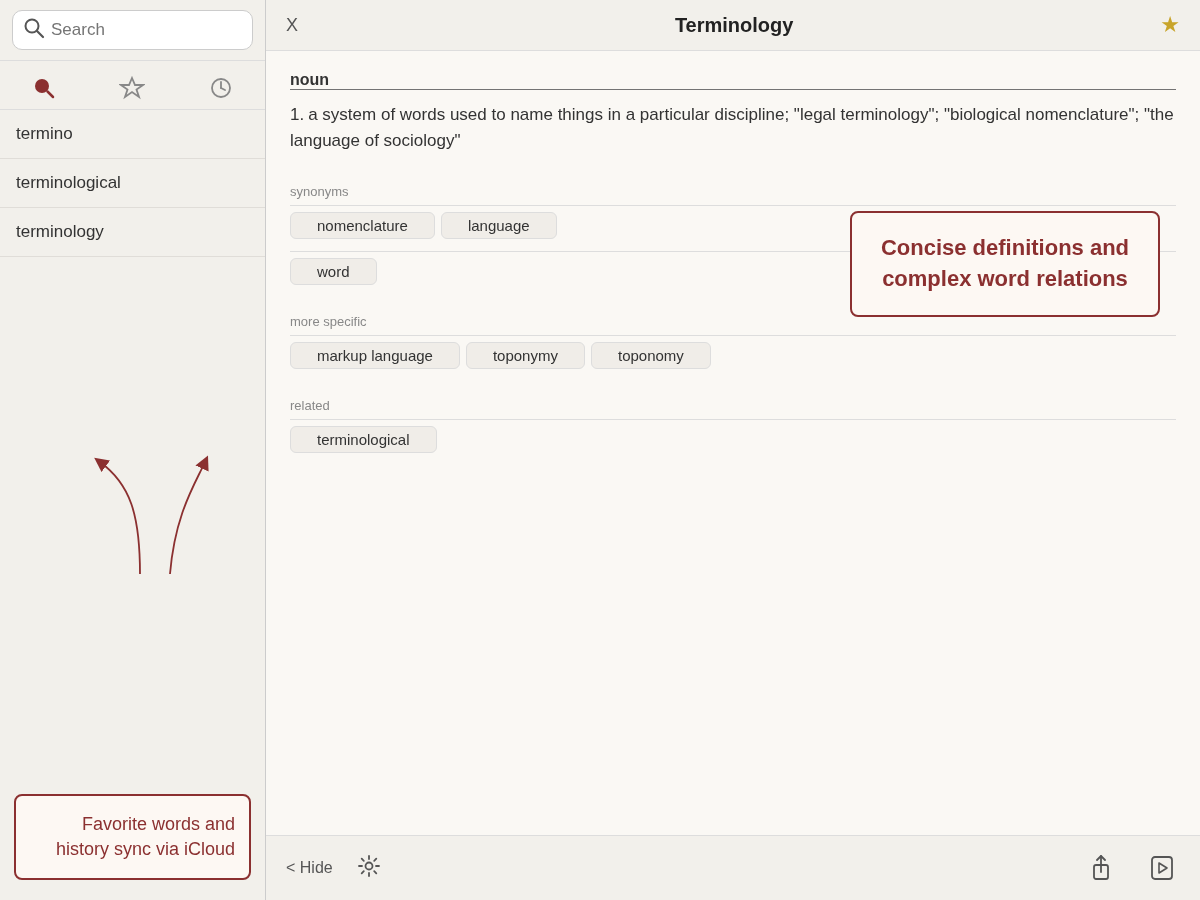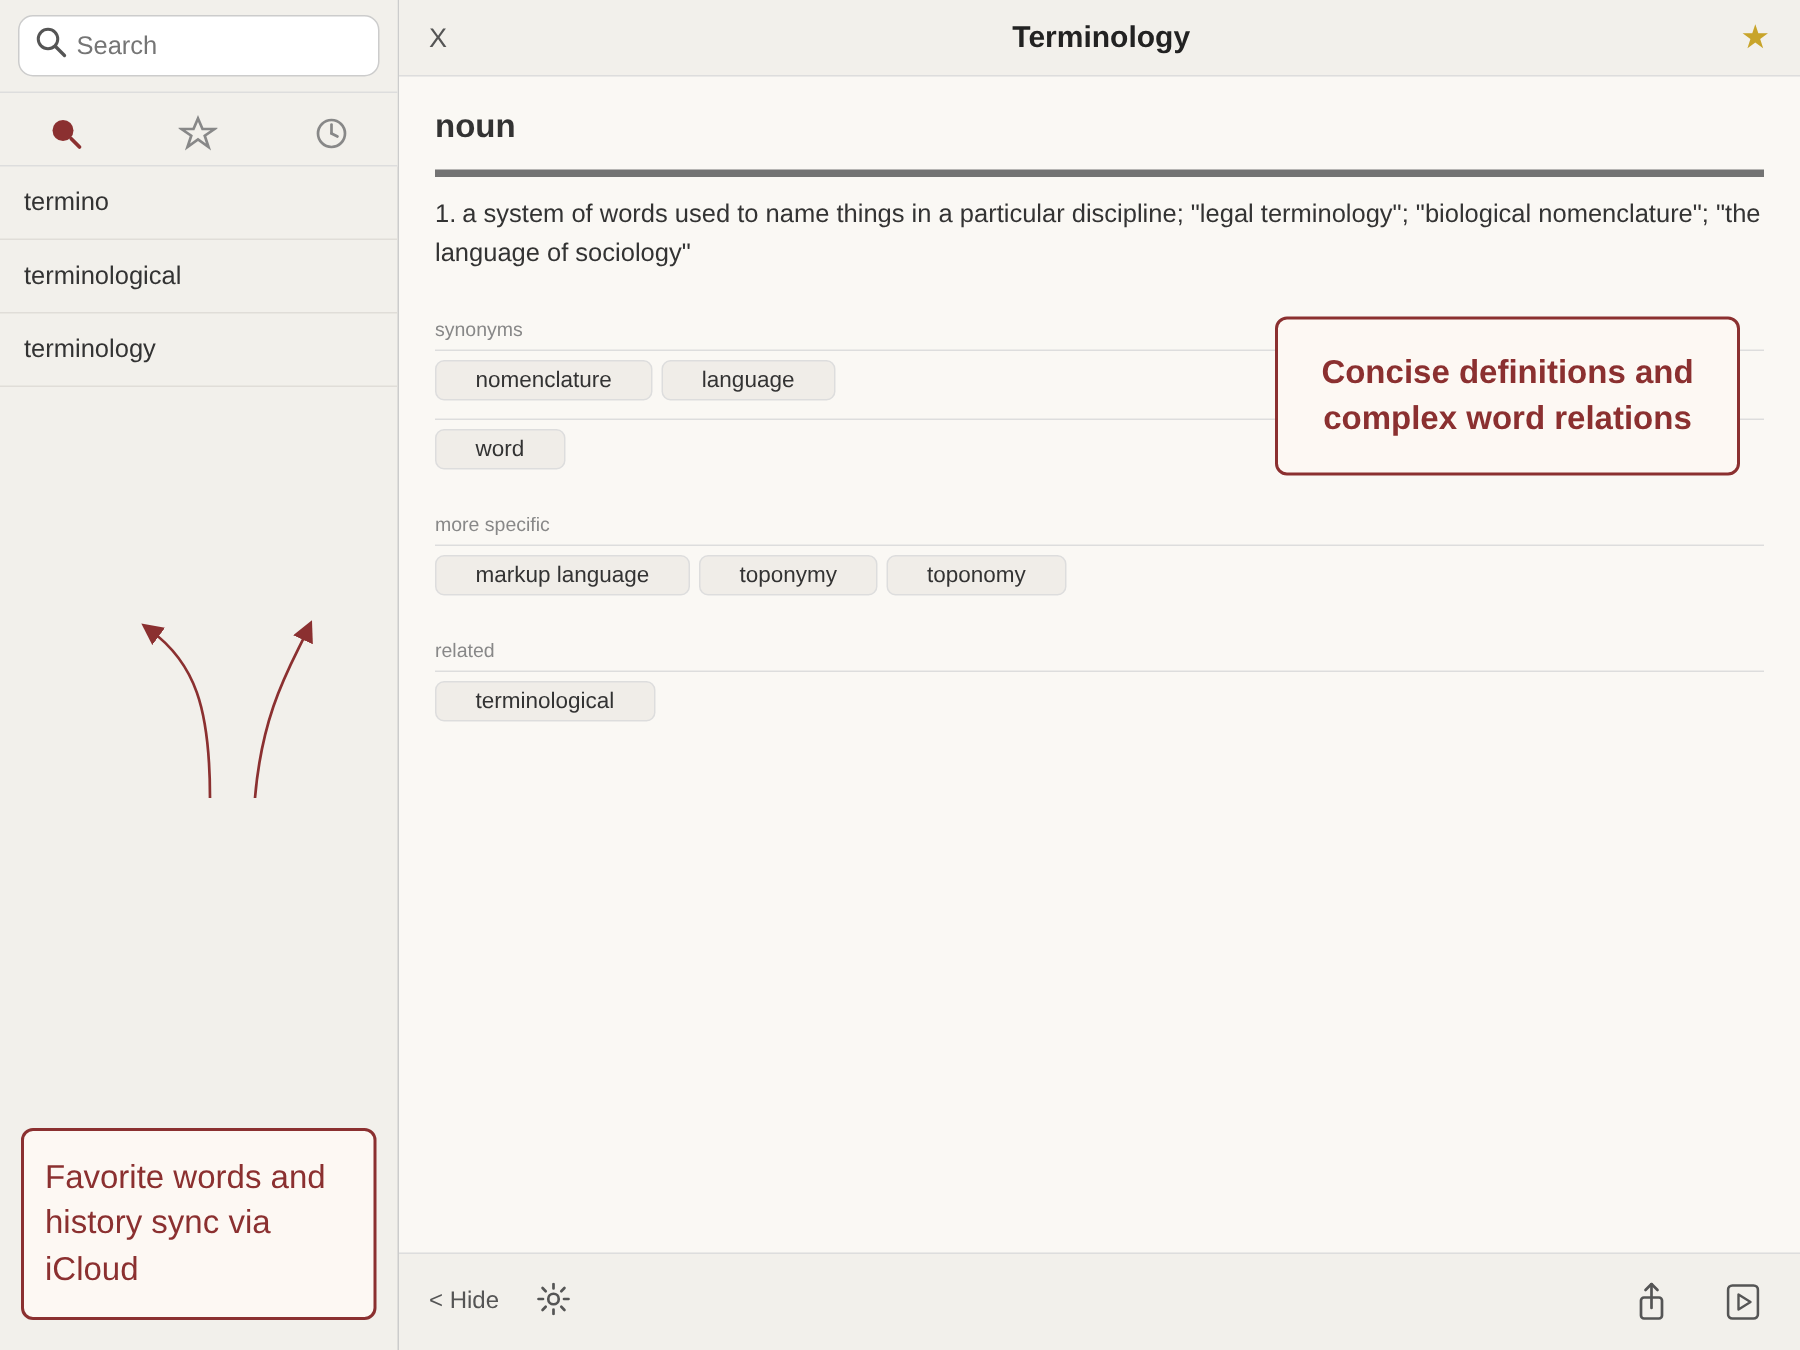--- a/index.html
+++ b/index.html
@@ -106,25 +106,26 @@
       margin: 20px 14px;
       border: 2px solid #8b3030;
       border-radius: 8px;
       padding: 16px 14px;
       background: #fdf8f3;
       position: relative;
     }
 
     .callout-box-left p {
       font-family: 'Helvetica Neue', Arial, sans-serif;
-      font-size: 22px;
+      font-size: 18px;
       color: #8b3030;
       line-height: 1.4;
       font-style: normal;
       font-weight: 400;
+      text-align: right;
     }
 
     
     .main-content {
       flex: 1;
       display: flex;
       flex-direction: column;
       background: #faf8f4;
     }
 
@@ -163,25 +164,25 @@
     }
 
     .definition-area {
       flex: 1;
       overflow-y: auto;
       padding: 20px 24px;
       position: relative;
     }
 
     .pos-label {
-      font-size: 22px;
+      font-size: 16px;
       font-weight: bold;
       color: #333;
-      border-bottom: 5px solid #737373;
-      padding-bottom: 16px;
+      border-bottom: 1px solid #737373;
+      padding-bottom: 0;
       margin-bottom: 12px;
     }
 
     .def-text {
       font-size: 17px;
       color: #333;
       line-height: 1.55;
       margin-bottom: 20px;
     }
 

